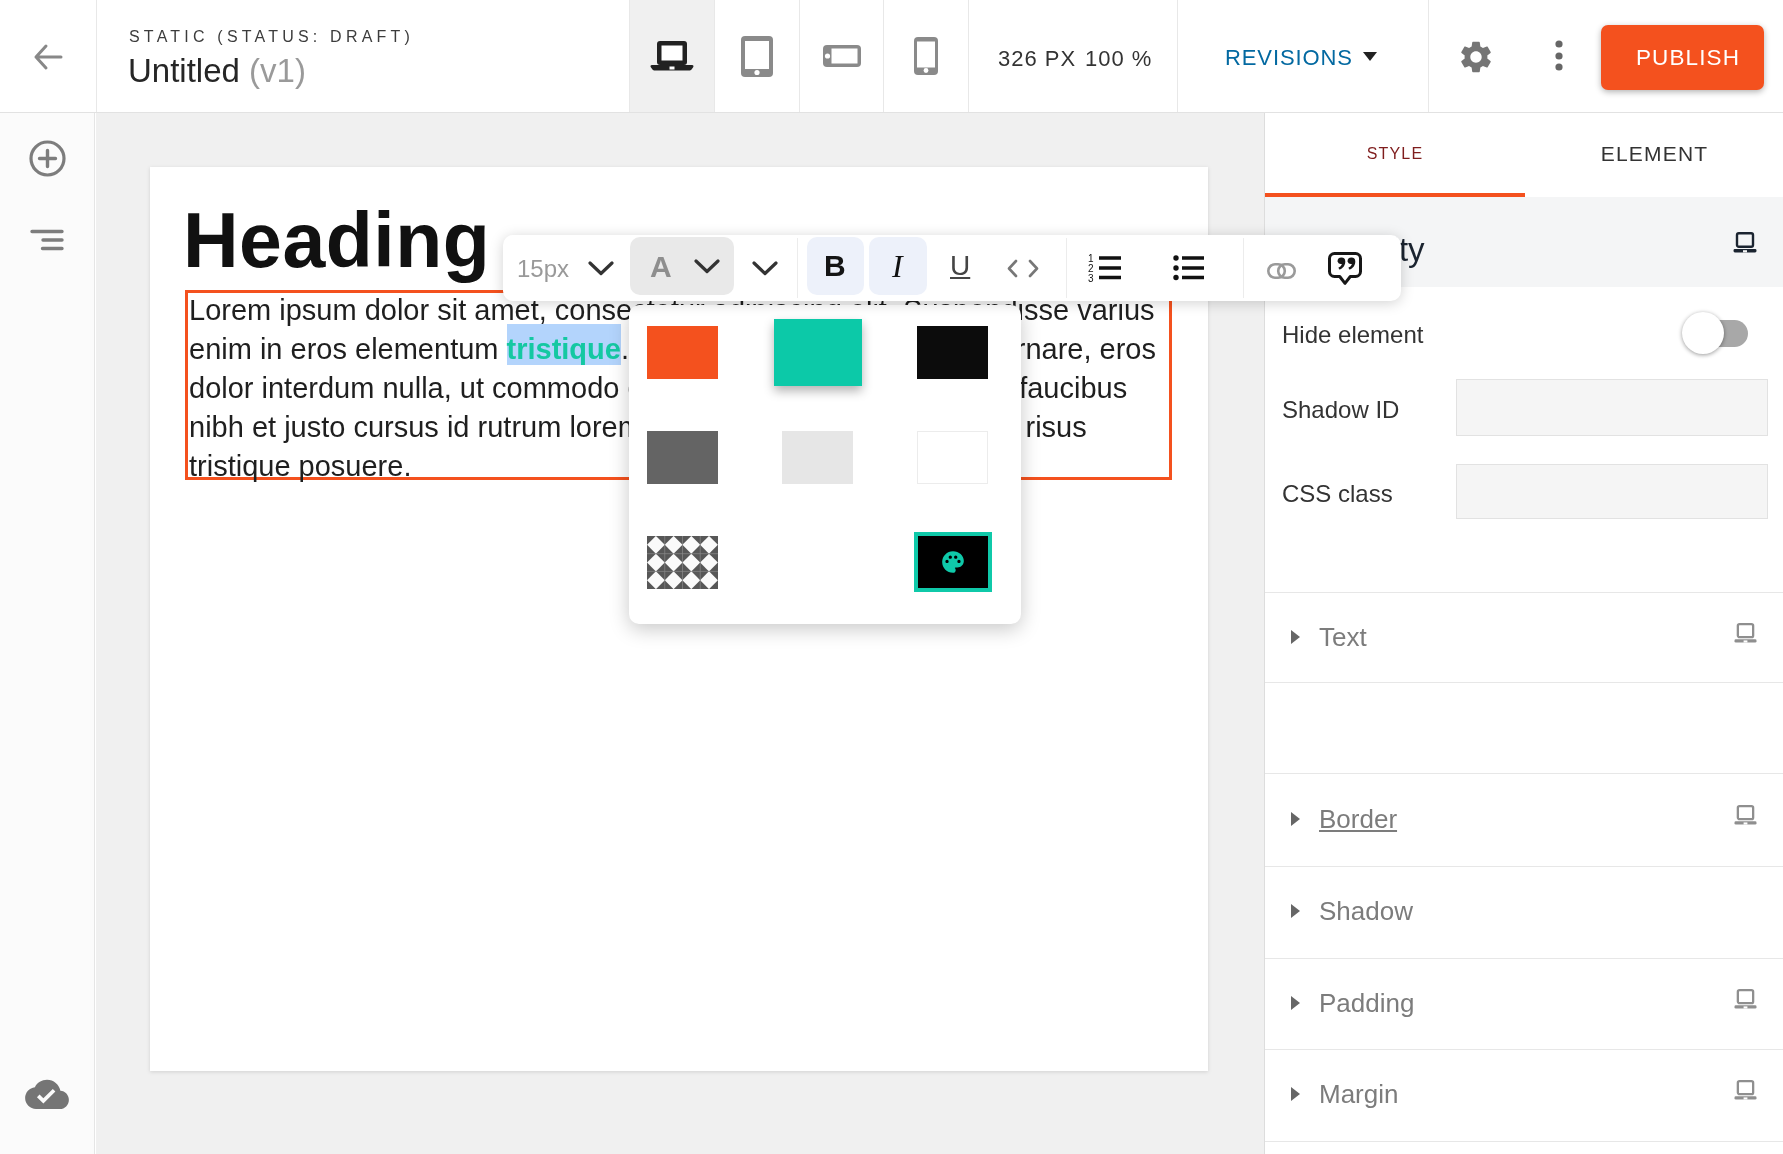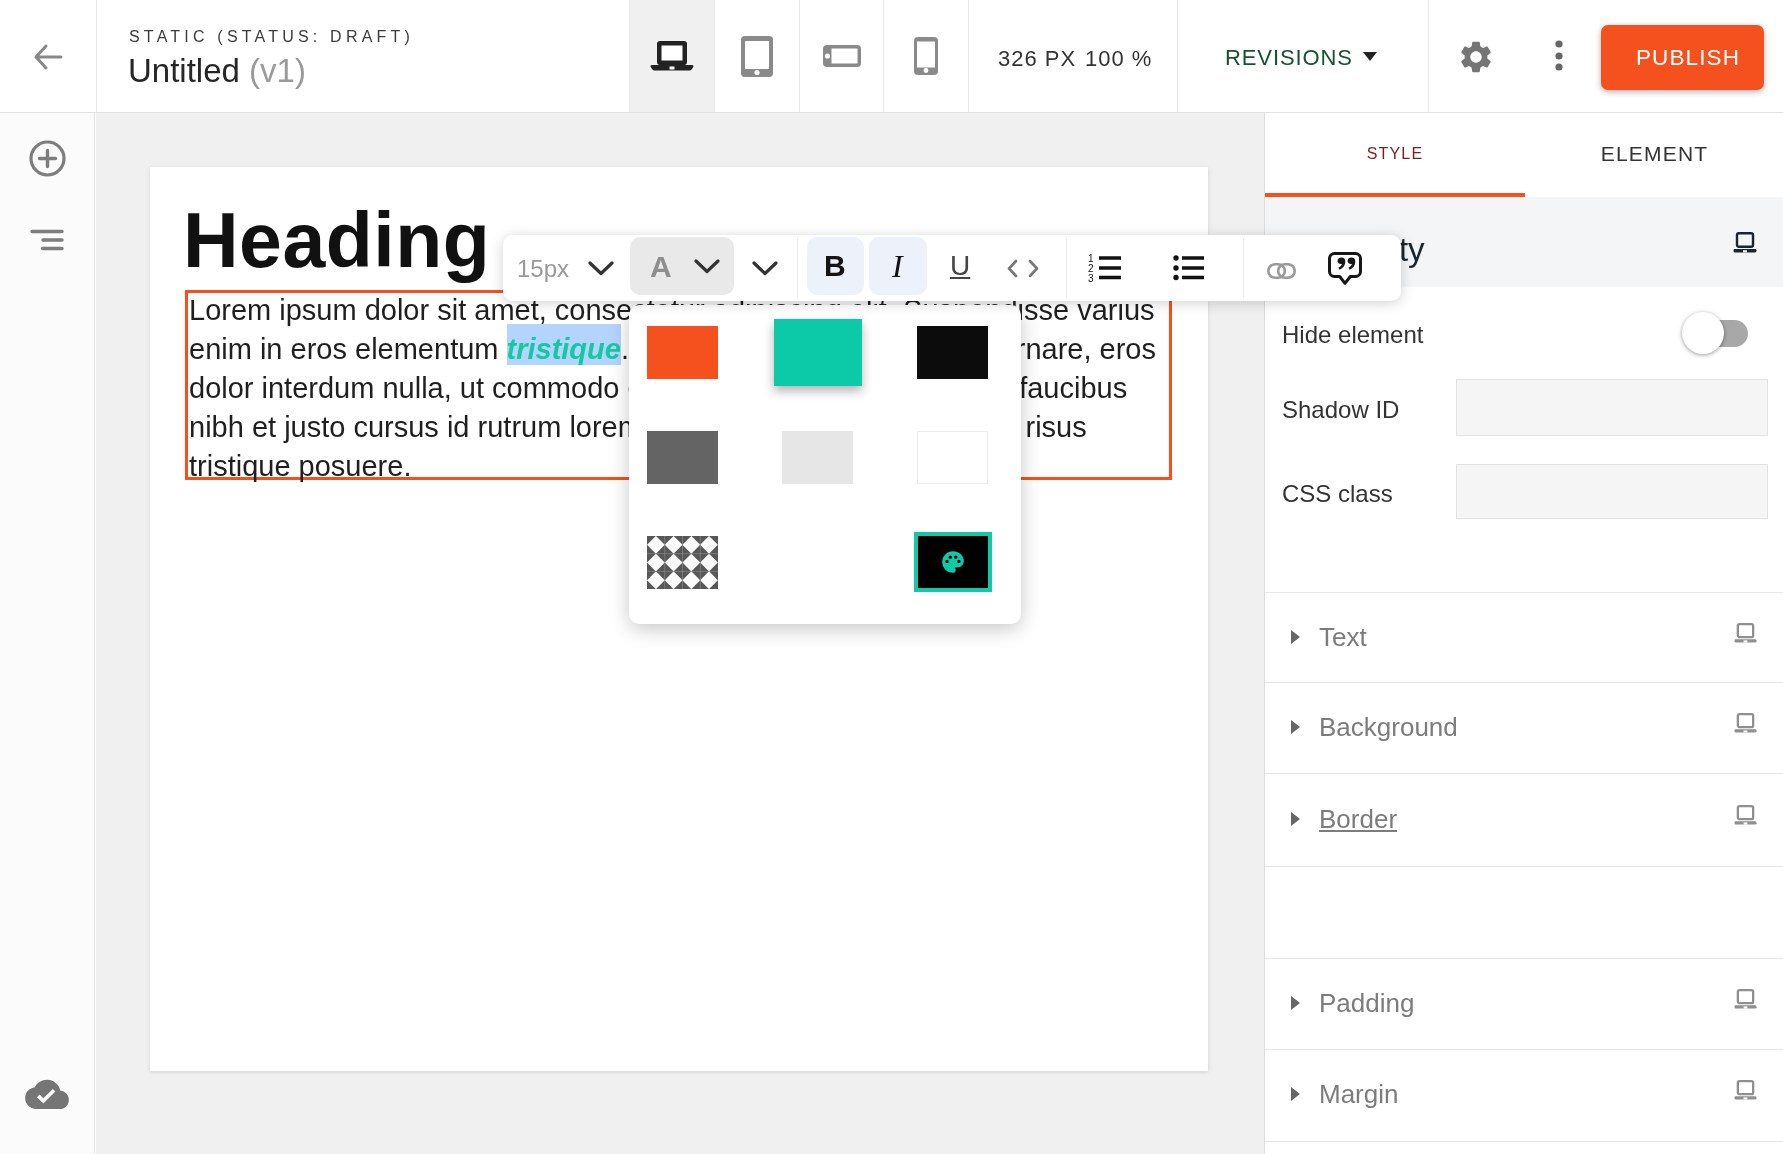--- a/index.html
+++ b/index.html
@@ -9,34 +9,34 @@
 
 
 #topbar { position:absolute; left:0; top:0; width:1783px; height:113px; background:#fff; border-bottom:1px solid #e2e2e2; z-index:30; }
 .tb-div { position:absolute; top:0; width:1px; height:112px; background:#e8e8e8; }
 #status { position:absolute; left:129px; top:28px; font-size:16px; letter-spacing:4.2px; color:#3c3c3c; }
 #pagetitle { position:absolute; left:128px; top:52px; font-size:33px; color:#262626; }
 #pagetitle .ver { color:#9a9a9a; }
 .devcell { position:absolute; top:0; height:112px; display:flex; align-items:center; justify-content:center; }
 #px605 { position:absolute; left:998px; top:46px; font-size:22px; color:#333; letter-spacing:1px; }
 #pct100 { position:absolute; left:1085px; top:46px; font-size:22px; color:#333; letter-spacing:1px; }
-#revisions { position:absolute; left:1225px; top:45px; font-size:22px; letter-spacing:0.9px; color:#14532d; }
+#revisions { position:absolute; left:1225px; top:45px; font-size:22px; letter-spacing:0.9px; color:#0369a1; }
 #rev-caret { position:absolute; left:1363px; top:52px; width:0; height:0; border-left:7px solid transparent; border-right:7px solid transparent; border-top:9px solid #222; }
 #publish { position:absolute; left:1601px; top:25px; width:163px; height:65px; background:#f4511e; border-radius:7px; color:#fff; font-size:22.5px; letter-spacing:1.1px; display:flex; align-items:center; justify-content:center; box-shadow:0 2px 6px rgba(0,0,0,0.3);padding-left:11px; }
 
 
 #sidebar { position:absolute; left:0; top:113px; width:95px; height:1041px; background:#fbfbfb; border-right:1px solid #e5e5e5; z-index:5; }
 
 
 #canvas { position:absolute; left:96px; top:113px; width:1168px; height:1041px; background:#f0f0f0; }
 #card { position:absolute; left:54px; top:54px; width:1058px; height:904px; background:#fff; box-shadow:0 1px 4px rgba(0,0,0,0.13); }
 #heading { position:absolute; left:183px; top:202px; font-size:77px; font-weight:bold; color:#111; letter-spacing:0.5px; line-height:1; z-index:6; }
 #lorembox { position:absolute; left:185px; top:290px; width:987px; height:190px; border:3px solid #f4511e; z-index:6; }
 #lorem { position:absolute; left:1px; top:-2px; font-size:29px; line-height:39px; color:#1f1f1f; white-space:nowrap; }
-#lorem .hl { padding-top:9px; background:#b3d4fc; color:#14c8a2; font-weight:bold; font-style:italic; }
+#lorem .hl { padding-top:9px; background:#b3d4fc; color:#14c8a2; font-weight:bold; }
 
 
 #toolbar { position:absolute; left:503px; top:235px; width:898px; height:66px; background:#fff; border-radius:10px; box-shadow:0 2px 14px rgba(0,0,0,0.18); z-index:50; }
 #toolbar .t { position:absolute; }
 .vdiv { position:absolute; top:3px; width:1px; height:60px; background:#ececec; }
 #abtn { position:absolute; left:127px; top:2px; width:104px; height:58px; background:#e9e9e9; border-radius:10px; }
 .tbtn-hl { position:absolute; top:2px; width:57px; height:58px; background:#edf1fa; border-radius:10px; }
 
 
 #colorpanel { position:absolute; left:629px; top:305px; width:392px; height:319px; background:#fff; border-radius:10px; box-shadow:0 5px 20px rgba(0,0,0,0.22); z-index:40; }
@@ -246,40 +246,35 @@
   <div class="secrow" style="top:479px;">
     <div class="car"></div>
       <div class="lbl">Text</div>
     <svg class="mon" width="23" height="22" viewBox="0 0 24 23">
         <rect x="4" y="1.2" width="16" height="13.6" rx="1.8" fill="none" stroke="#8f8f8f" stroke-width="2.4"></rect>
         <rect x="0.5" y="17" width="23" height="3.4" rx="1.4" fill="#8f8f8f"></rect>
         <rect x="10" y="18.2" width="4" height="2.2" fill="#fff"></rect>
       </svg>
   </div>
   <div class="rowdiv" style="top:569px;"></div>
-  <div class="secrow" style="top:569px;height:91px;">
-    <div class="car"></div>
-      <div class="lbl">Background</div>
-    <svg class="mon" width="23" height="22" viewBox="0 0 24 23">
-        <rect x="4" y="1.2" width="16" height="13.6" rx="1.8" fill="none" stroke="#8f8f8f" stroke-width="2.4"></rect>
-        <rect x="0.5" y="17" width="23" height="3.4" rx="1.4" fill="#8f8f8f"></rect>
-        <rect x="10" y="18.2" width="4" height="2.2" fill="#fff"></rect>
-      </svg>
-  </div>
   <div class="rowdiv" style="top:660px;"></div>
   <div class="secrow" style="top:660px;height:93px;">
     <div class="car" style="top:39px;"></div>
       <div class="lbl" style="top:31px;text-decoration:underline;">Border</div>
     <svg class="mon" style="top:32px;" width="23" height="22" viewBox="0 0 24 23">
         <rect x="4" y="1.2" width="16" height="13.6" rx="1.8" fill="none" stroke="#8f8f8f" stroke-width="2.4"></rect>
         <rect x="0.5" y="17" width="23" height="3.4" rx="1.4" fill="#8f8f8f"></rect>
         <rect x="10" y="18.2" width="4" height="2.2" fill="#fff"></rect>
       </svg>
   </div>
   <div class="rowdiv" style="top:753px;"></div>
+  <div class="secrow" style="top:753px;height:92px;">
+    <div class="car"></div>
+      <div class="lbl">Shadow</div>
+  </div>
   <div class="rowdiv" style="top:845px;"></div>
   <div class="secrow" style="top:845px;height:91px;">
     <div class="car"></div>
       <div class="lbl">Padding</div>
     <svg class="mon" width="23" height="22" viewBox="0 0 24 23">
         <rect x="4" y="1.2" width="16" height="13.6" rx="1.8" fill="none" stroke="#8f8f8f" stroke-width="2.4"></rect>
         <rect x="0.5" y="17" width="23" height="3.4" rx="1.4" fill="#8f8f8f"></rect>
         <rect x="10" y="18.2" width="4" height="2.2" fill="#fff"></rect>
       </svg>
   </div>

